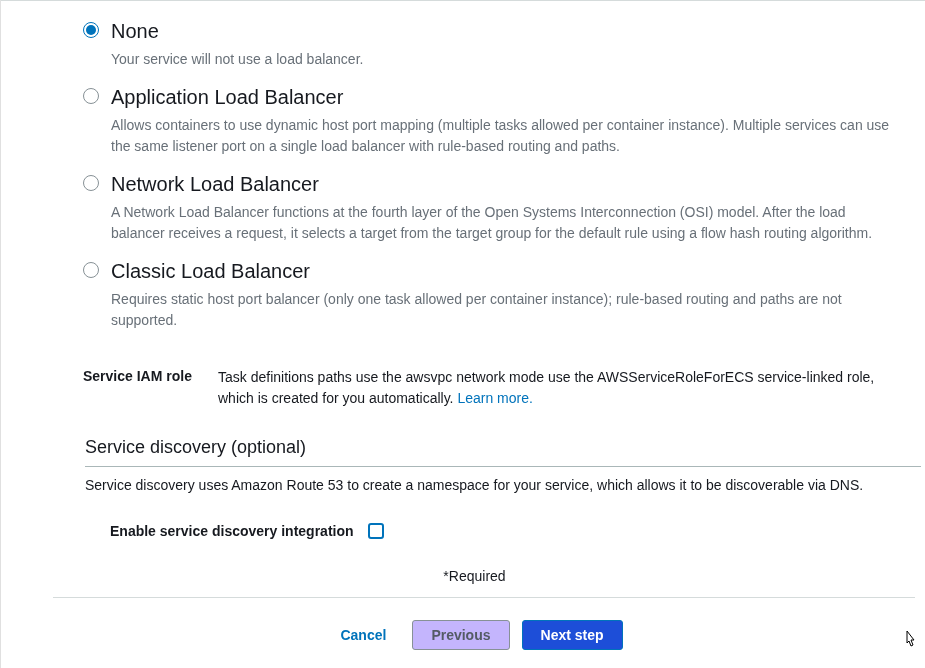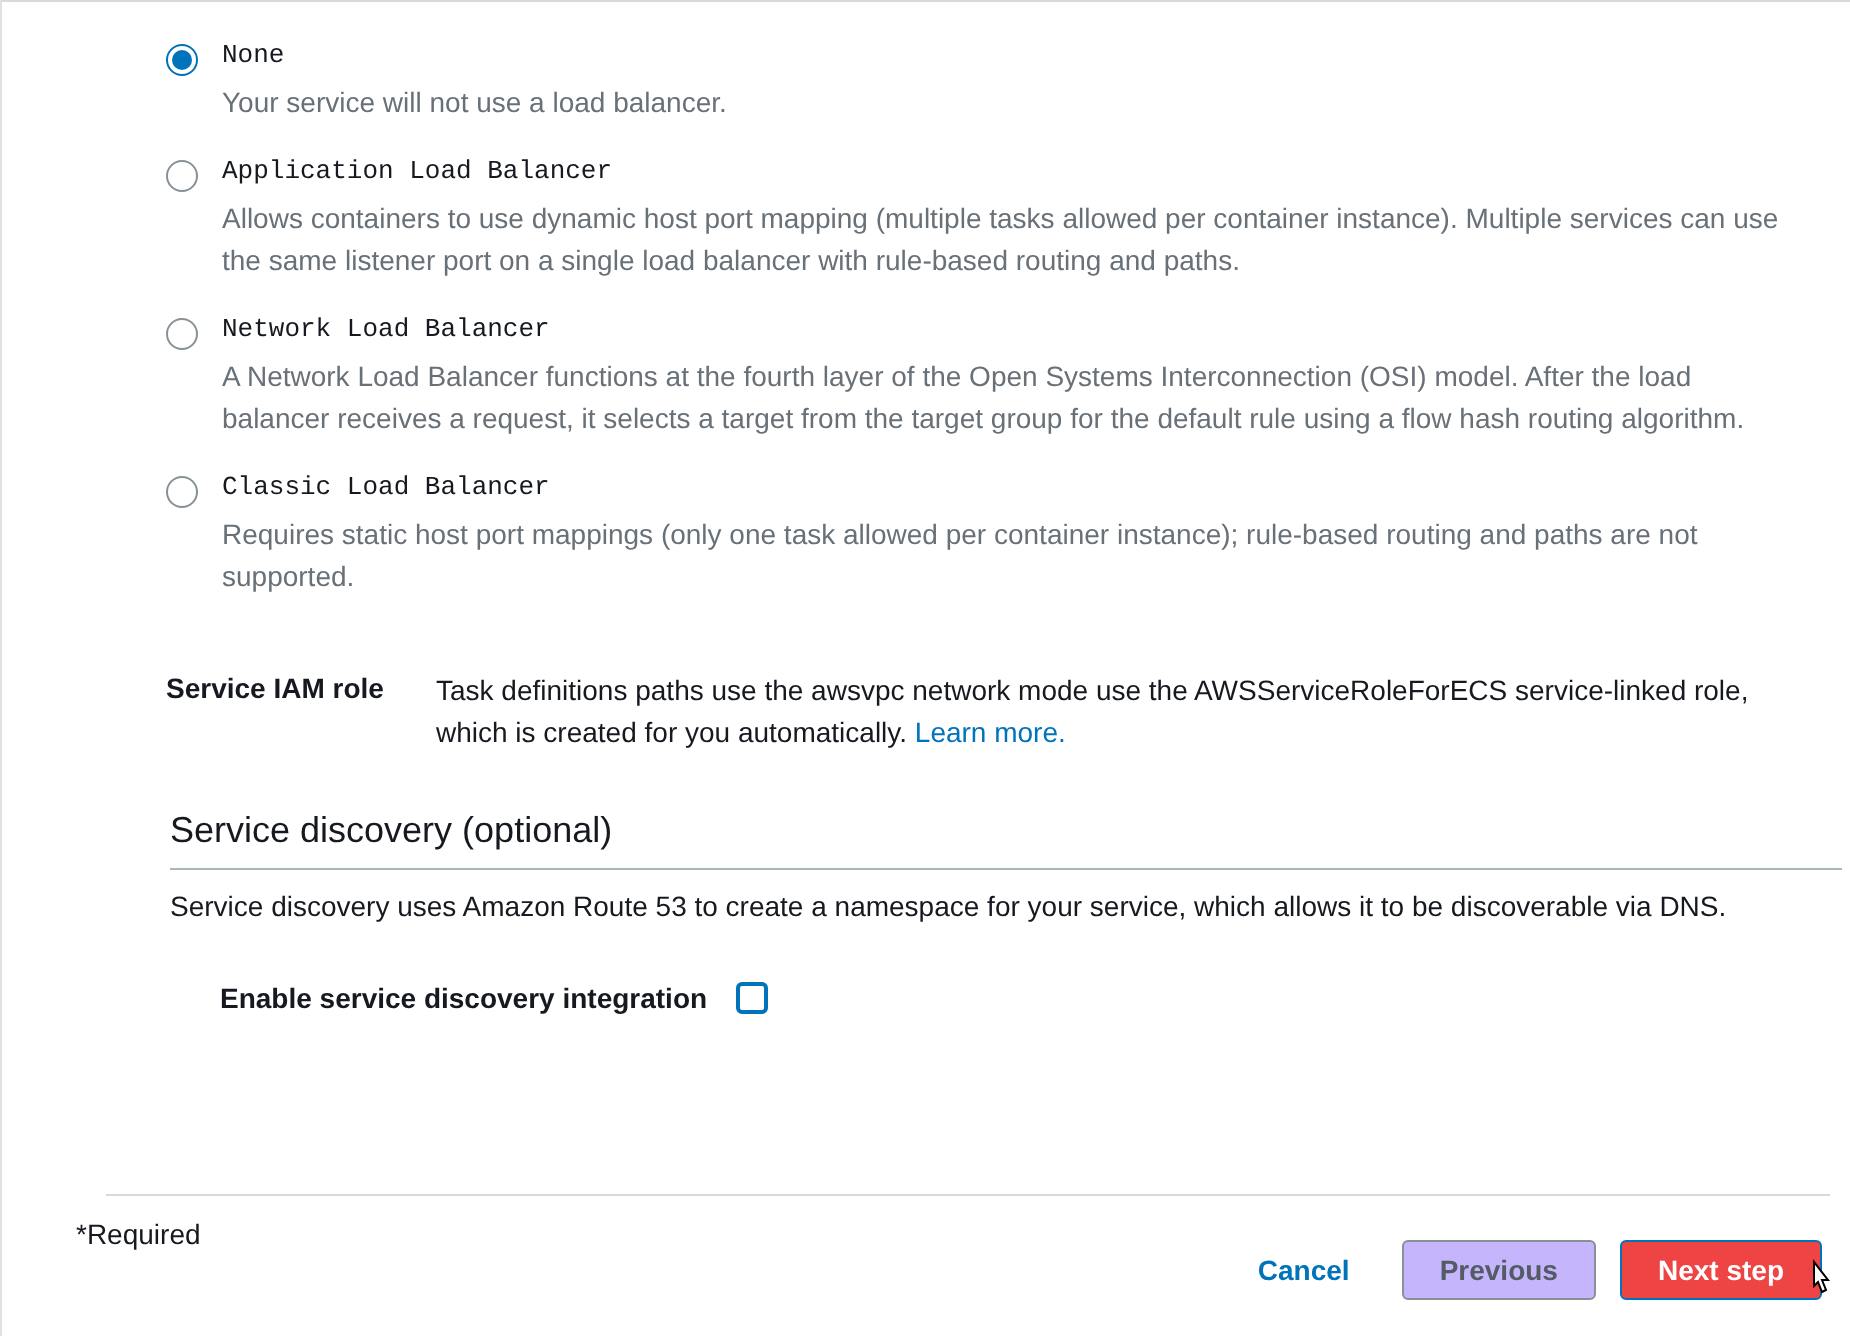--- a/index.html
+++ b/index.html
@@ -77,24 +77,23 @@
       left: 2px;
       width: 10px;
       height: 10px;
       border-radius: 50%;
       background: #0073bb;
     }
     .radio-content {
       flex: 1;
     }
     .radio-title {
-      font-size: 13px;
+      font-size: 20px;
       color: #16191f;
       margin-bottom: 6px;
-      font-family: Liberation Mono, monospace;
     }
     .radio-desc {
       font-size: 14px;
       color: #687078;
       line-height: 1.5;
     }
     .service-iam-row {
       display: flex;
       margin-top: 20px;
     }
@@ -157,20 +156,21 @@
       bottom: 70px;
     }
     .footer-row {
       position: absolute;
       bottom: 18px;
       left: 37px;
       right: 14px;
       display: flex;
       align-items: center;
       justify-content: space-between;
+      flex-direction: column;
     }
     .required {
       font-size: 14px;
       color: #16191f;
     }
     .button-group {
       display: flex;
       align-items: center;
       gap: 12px;
       margin-top: 36px;
@@ -188,21 +188,21 @@
       background: #c4b5fd;
       border: 1px solid #879196;
       color: #545b64;
       font-size: 14px;
       font-weight: 700;
       padding: 6px 18px;
       border-radius: 3px;
       cursor: pointer;
     }
     .btn-next {
-      background: #ef4444;
+      background: #1d4ed8;
       border: 1px solid #0073bb;
       color: #fff;
       font-size: 14px;
       font-weight: 700;
       padding: 6px 18px;
       border-radius: 3px;
       cursor: pointer;
     }
     .cursor-icon {
       position: absolute;
@@ -251,21 +251,21 @@
           <div class="radio-content">
             <div class="radio-title">Network Load Balancer</div>
             <div class="radio-desc">A Network Load Balancer functions at the fourth layer of the Open Systems Interconnection (OSI) model. After the load balancer receives a request, it selects a target from the target group for the default rule using a flow hash routing algorithm.</div>
           </div>
         </div>
 
         <div class="radio-item">
           <div class="radio-circle"></div>
           <div class="radio-content">
             <div class="radio-title">Classic Load Balancer</div>
-            <div class="radio-desc">Requires static host port mappings (only one task allowed per container instance); rule-based routing and paths are not supported.</div>
+            <div class="radio-desc">Requires static host port balancer (only one task allowed per container instance); rule-based routing and paths are not supported.</div>
           </div>
         </div>
 
       </div>
     </div>
 
     <div class="service-iam-row">
       <div class="service-iam-label">Service IAM role</div>
       <div class="service-iam-text">
         <span>Task definitions paths use the awsvpc network mode use the AWSServiceRoleForECS service-linked role, which is created for you automatically. </span><a class="learn-more">Learn more.</a>

